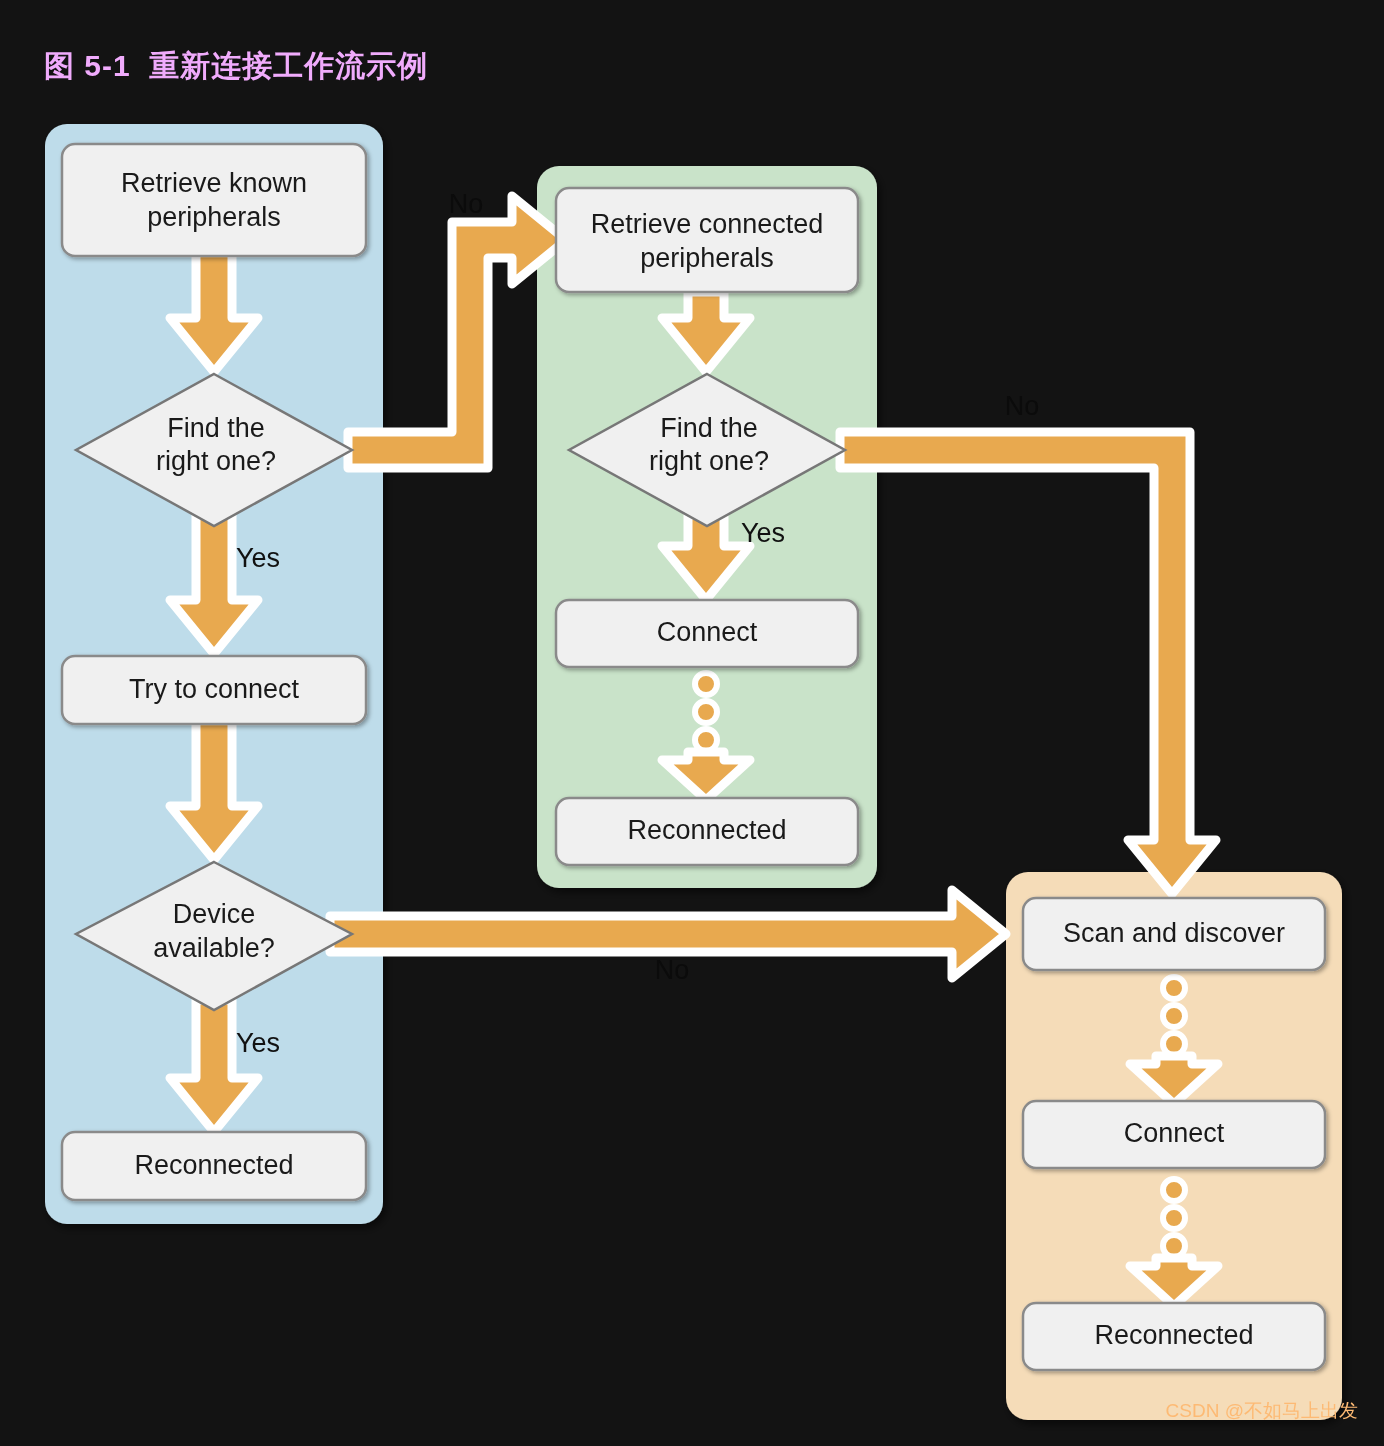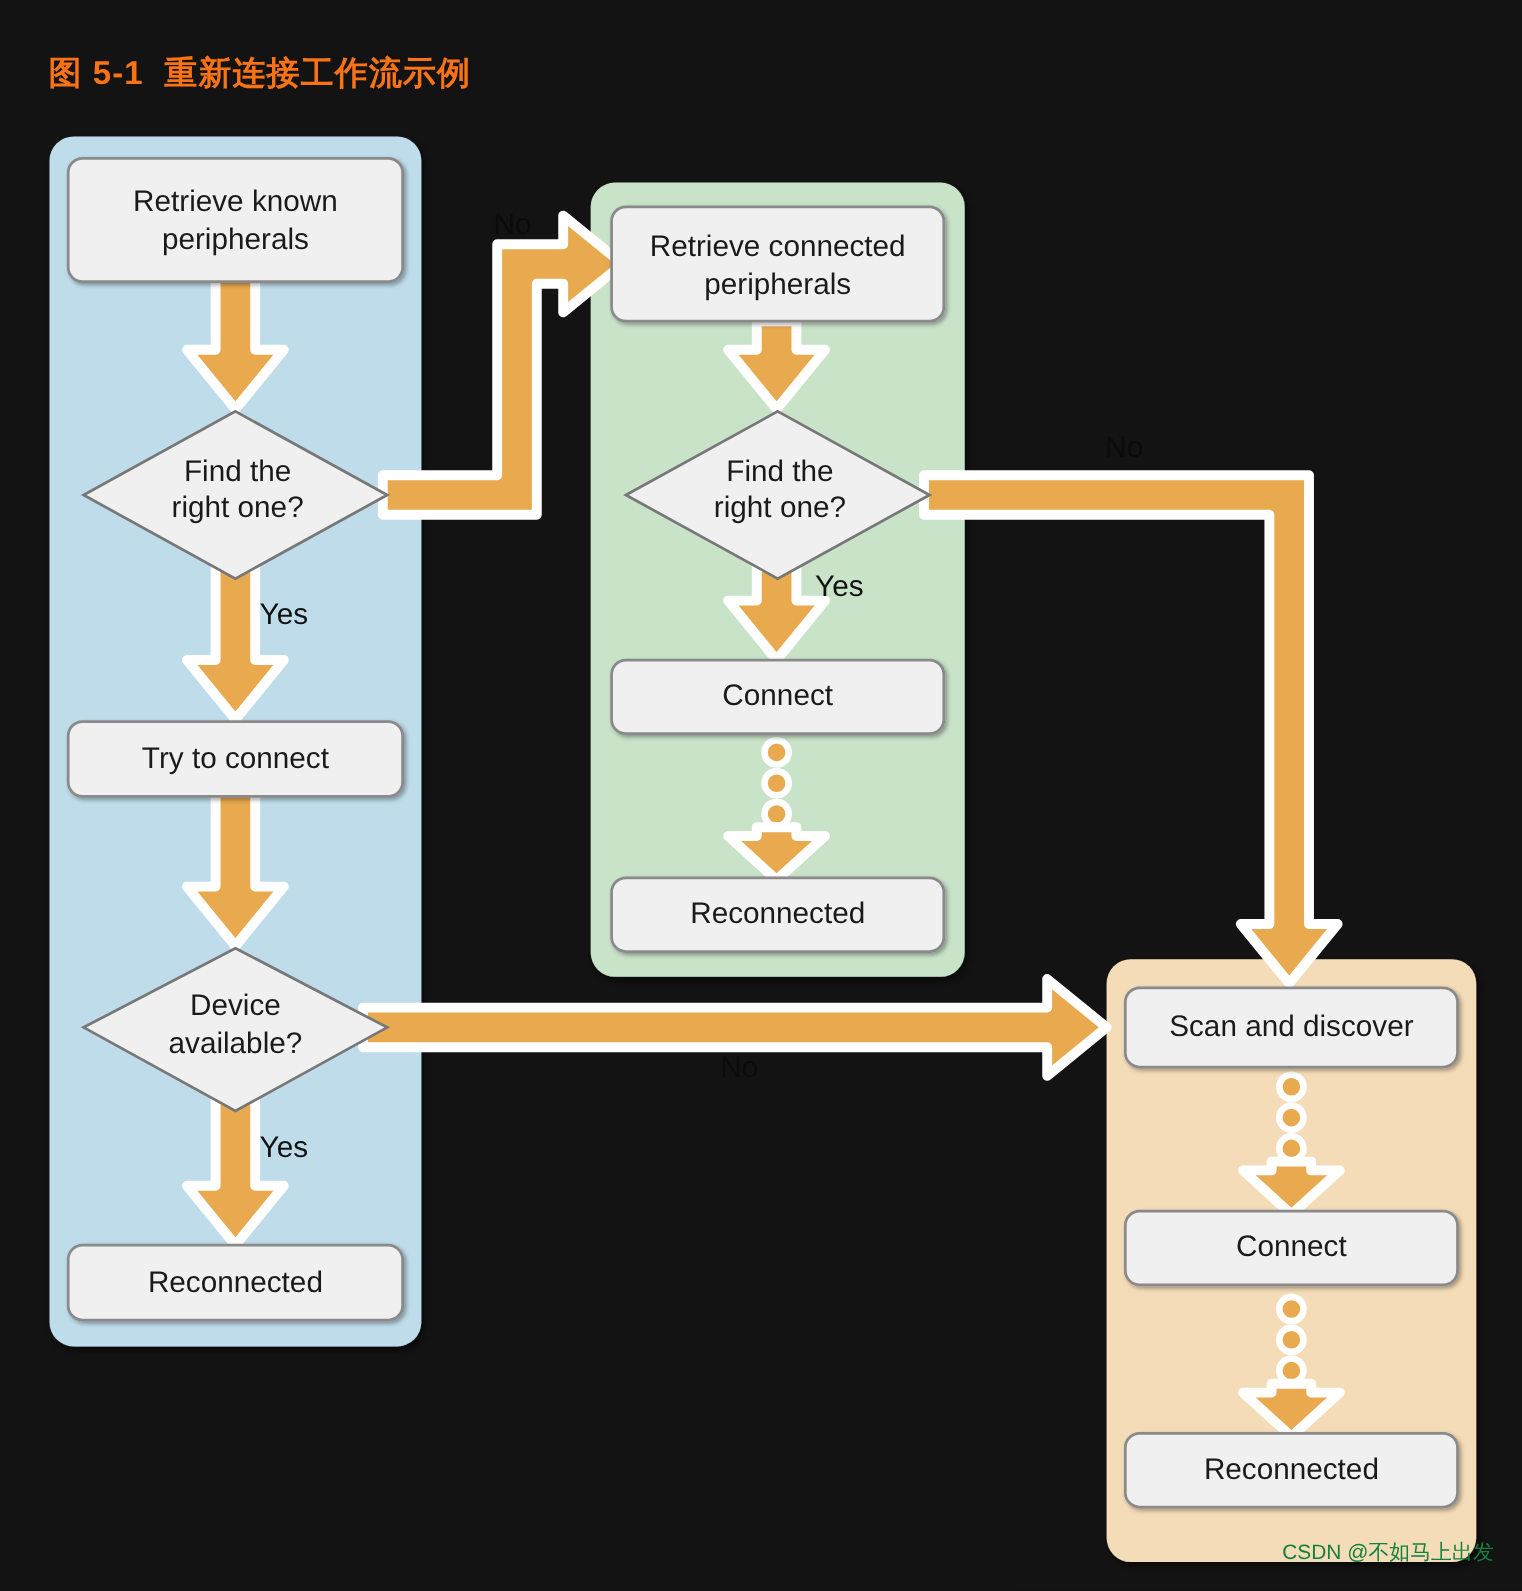--- a/index.html
+++ b/index.html
@@ -11,38 +11,38 @@
     width: 1384px;
     height: 1446px;
     font-family: "Liberation Sans", sans-serif;
     overflow: hidden;
     position: relative;
   }
   #figure-title {
     position: absolute;
     left: 44px;
     top: 46px;
-    color: #f97316;
+    color: #f0abfc;
     font-size: 30px;
     font-weight: bold;
     letter-spacing: 1px;
     white-space: pre;
   }
   #diagram-canvas {
     position: absolute;
     left: 0;
     top: 0;
     width: 1384px;
     height: 1446px;
   }
   #watermark {
     position: absolute;
     right: 26px;
     bottom: 22px;
-    color: #15803d;
+    color: #fdba74;
     font-size: 19px;
     white-space: pre;
   }
   .node-text {
     font-family: "Liberation Sans", sans-serif;
     font-size: 27px;
     fill: #1a1a1a;
     text-anchor: middle;
     dominant-baseline: middle;
   }

